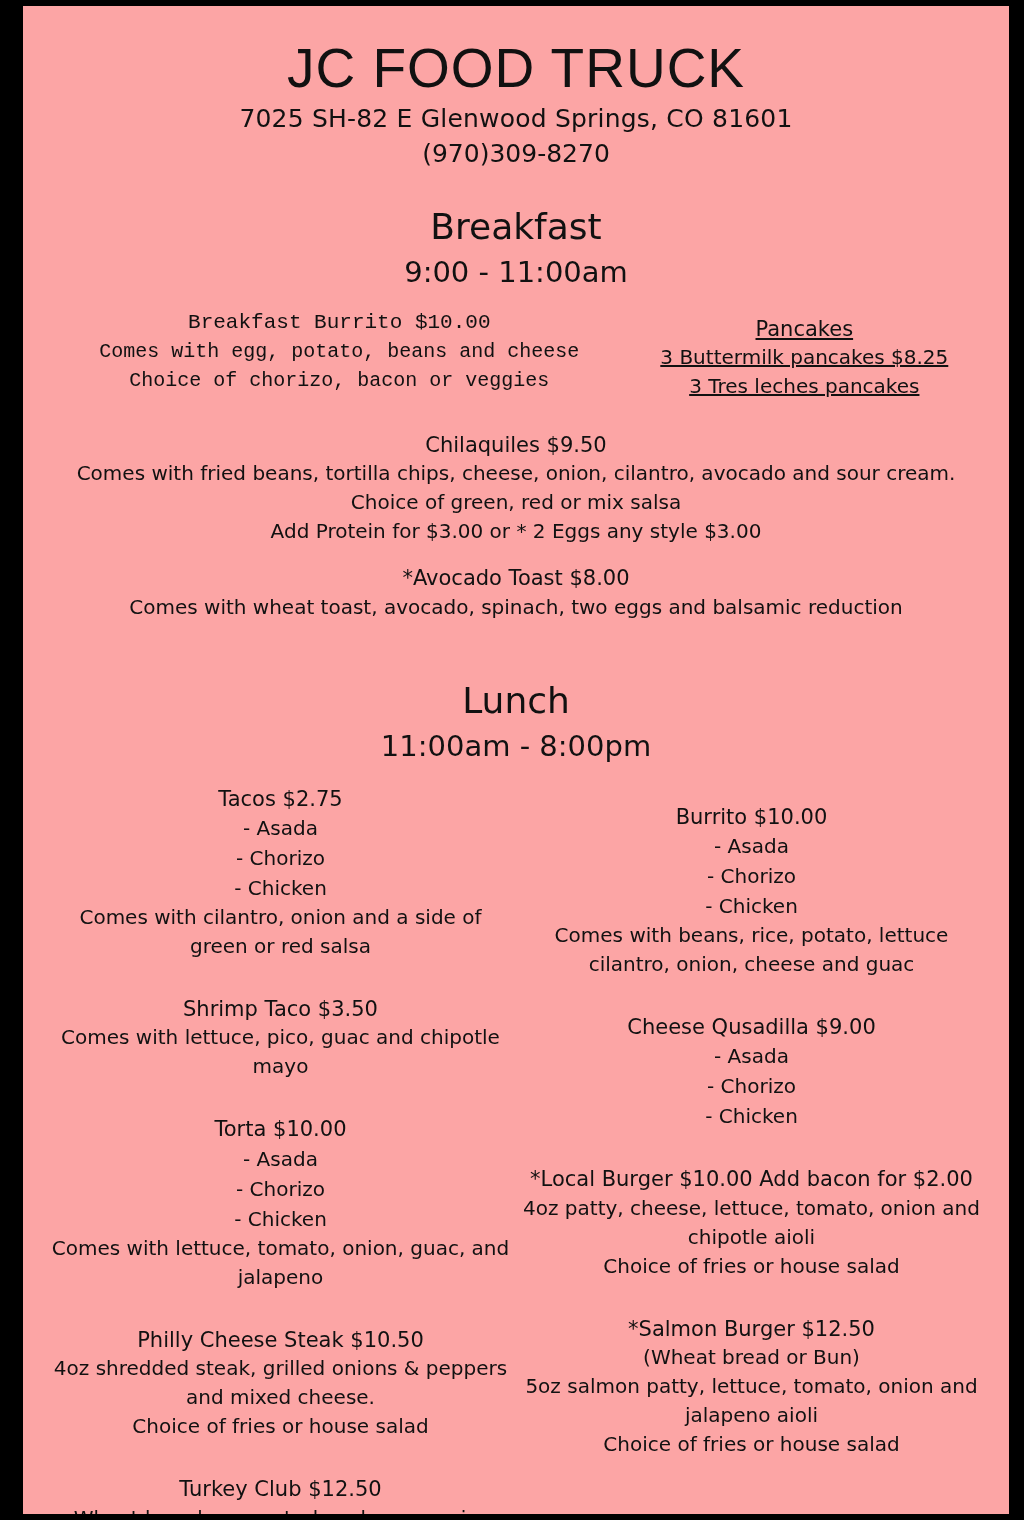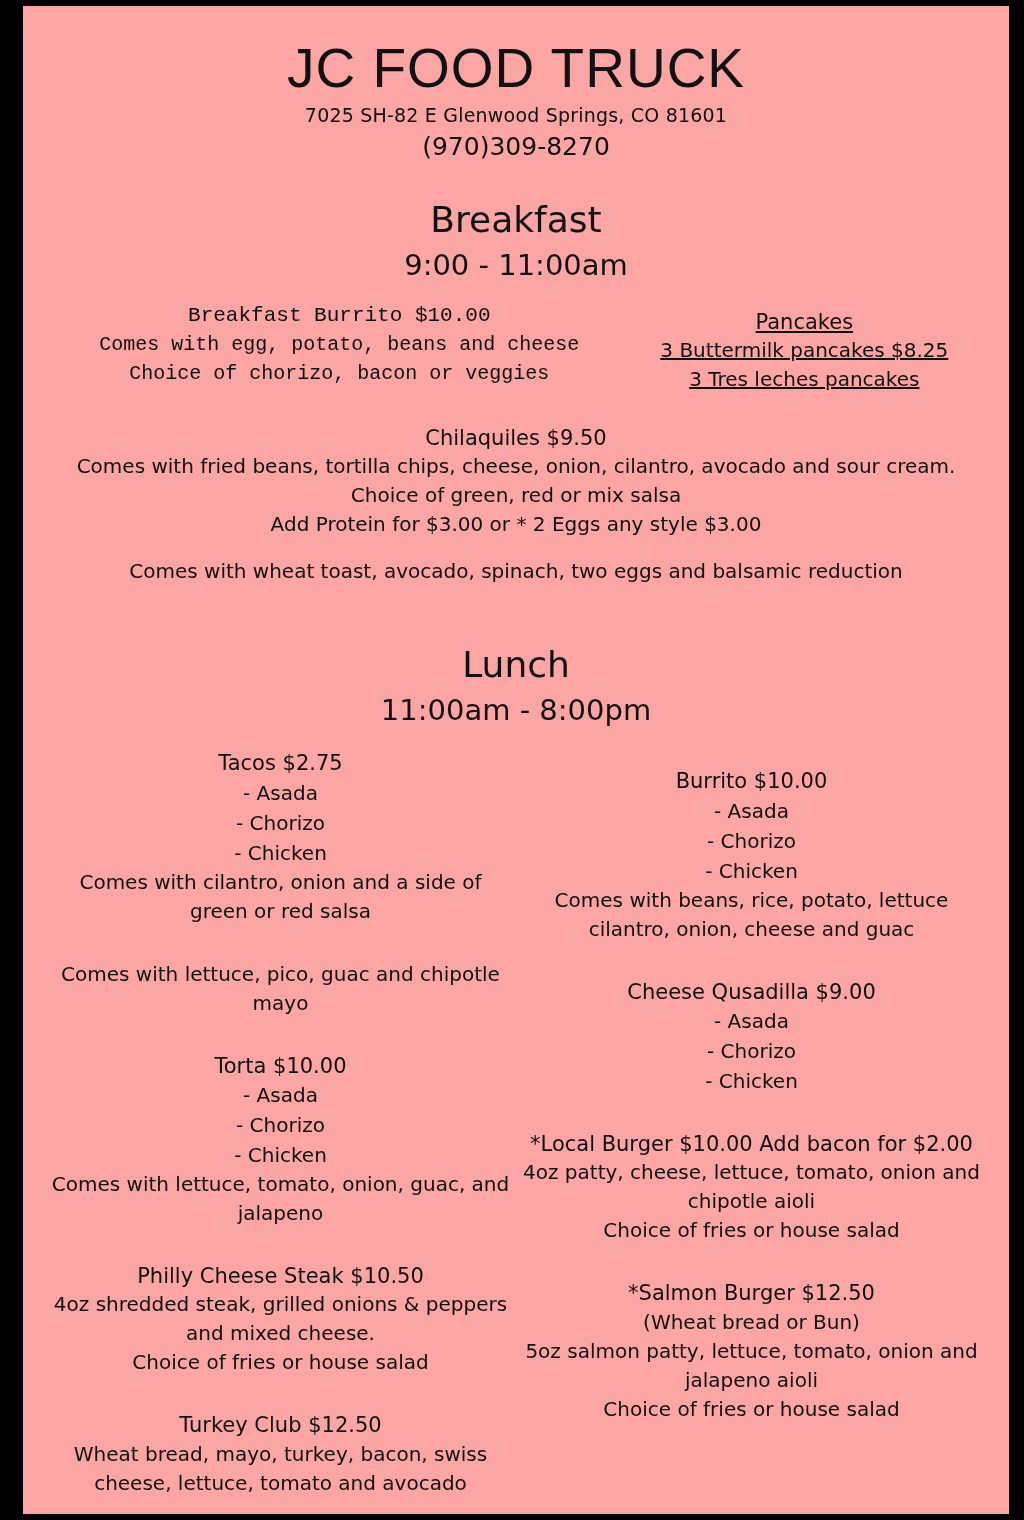--- a/index.html
+++ b/index.html
@@ -30,21 +30,21 @@
   .title {
     font-family: "Liberation Sans", sans-serif;
     font-size: 55px;
     letter-spacing: 1px;
     font-weight: 400;
     margin: 10px 0 6px 0;
     line-height: 1.05;
   }
   .address {
     font-family: "DejaVu Sans", sans-serif;
-    font-size: 19px;
+    font-size: 25px;
     margin: 2px 0 0 0;
     letter-spacing: 0.2px;
   }
   .phone {
     font-family: "DejaVu Sans", sans-serif;
     font-size: 25px;
     margin: 6px 0 0 0;
   }
   .section-name {
     font-size: 36px;
@@ -139,39 +139,41 @@
     </div>
 
     <div class="block">
       <div class="item-name">Chilaquiles $9.50</div>
       <div class="item-desc">Comes with fried beans, tortilla chips, cheese, onion, cilantro, avocado and sour cream.</div>
       <div class="item-desc">Choice of green, red or mix salsa</div>
       <div class="item-desc">Add Protein for $3.00  or  * 2 Eggs any style $3.00</div>
     </div>
 
     <div class="block">
+      <div class="item-name">*Avocado Toast $8.00</div>
       <div class="item-desc">Comes with wheat toast, avocado, spinach, two eggs and balsamic reduction</div>
     </div>
 
     <div class="section-name lunch-head">Lunch</div>
     <div class="section-hours">11:00am - 8:00pm</div>
 
     <div class="lunch-grid">
 
       <div class="col col-left">
 
         <div class="lunch-item">
           <div class="item-name">Tacos $2.75</div>
           <div class="opt">- Asada</div>
           <div class="opt">- Chorizo</div>
           <div class="opt">- Chicken</div>
           <div class="item-desc">Comes with cilantro, onion and a side of green or red salsa</div>
         </div>
 
         <div class="lunch-item">
+          <div class="item-name">Shrimp Taco $3.50</div>
           <div class="item-desc">Comes with lettuce, pico, guac and chipotle mayo</div>
         </div>
 
         <div class="lunch-item">
           <div class="item-name">Torta $10.00</div>
           <div class="opt">- Asada</div>
           <div class="opt">- Chorizo</div>
           <div class="opt">- Chicken</div>
           <div class="item-desc">Comes with lettuce, tomato, onion, guac, and jalapeno</div>
         </div>

